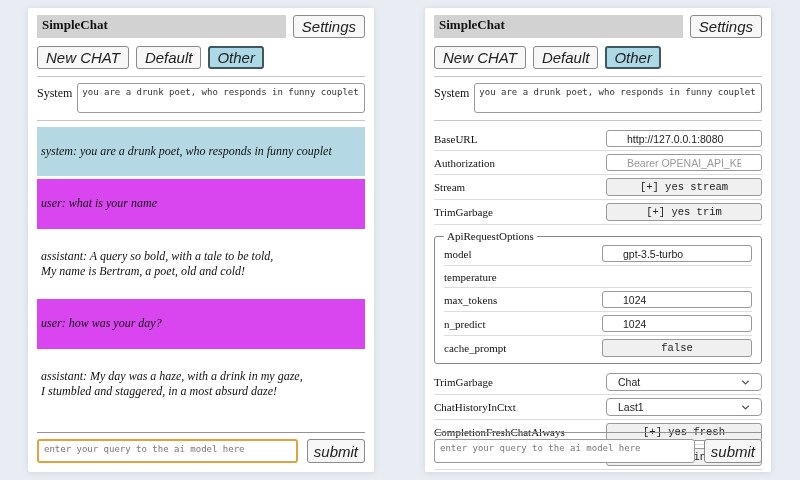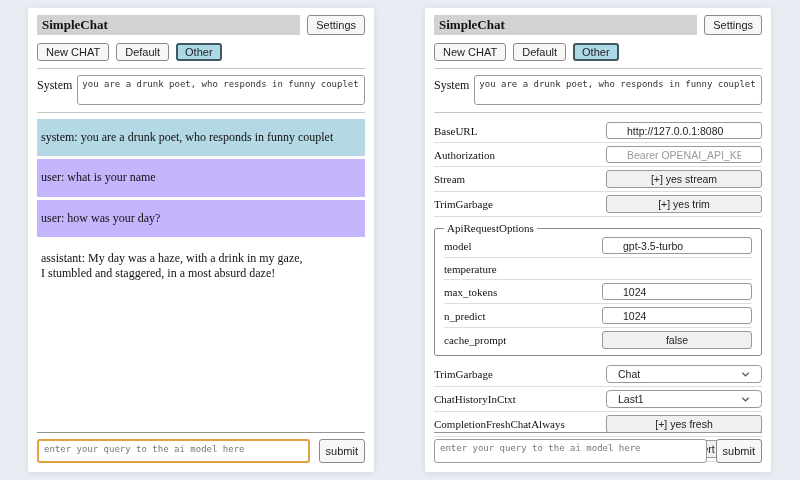--- a/index.html
+++ b/index.html
@@ -28,28 +28,29 @@
   .apptitle {
     flex: 1;
     background: #d2d2d2;
     font-weight: bold;
     font-size: 13px;
     padding: 2px 5px;
     color: #111;
   }
   .btn {
     font-family: "Liberation Sans", sans-serif;
-    font-size: 11px;
+    font-size: 15px;
     color: #222;
     background: #f7f7f7;
     border: 1px solid #8a8a8a;
     border-radius: 3px;
     padding: 2px 8px;
     cursor: pointer;
     white-space: nowrap;
+    font-style: italic;
   }
   .toolbar { display: flex; gap: 7px; margin-top: 8px; }
   .btn.active-session {
     background: #add8e6;
     border: 2px solid #3f5761;
     padding: 1px 7px;
   }
   .sep { border-top: 1px solid #c6c6c6; margin: 7px 0 6px 0; }
 
   
@@ -64,27 +65,28 @@
     resize: none;
     outline: none;
   }
   .systext { flex: 1; height: 30px; padding: 3px 4px; }
 
   
   .messages { margin-top: 2px; }
   .msg {
     font-size: 12px;
     line-height: 1.28;
-    padding: 11px 4px;
+    padding: 17px 4px;
     margin-bottom: 3px;
     white-space: pre-line;
     color: #111;
+    font-style: italic;
   }
   .role-system    { background: #b4d8e4; }
-  .role-user      { background: #c4b5fd; }
+  .role-user      { background: #d946ef; }
   .role-assistant { background: transparent; }
 
   
   .settings { margin-top: 2px; }
   .setrow {
     display: flex;
     align-items: center;
     justify-content: space-between;
     border-bottom: 1px solid #ddd;
     padding: 3px 0;
@@ -98,21 +100,21 @@
     height: 17px;
     border: 1px solid #999;
     border-radius: 3px;
     padding: 1px 20px;
     color: #222;
     outline: none;
     background: #fff;
   }
   .ctrl-input::placeholder { color: #9a9a9a; }
   .ctrl-btn {
-    font-family: Liberation Sans, sans-serif;
+    font-family: Liberation Mono, monospace;
     font-size: 10.5px;
     width: 156px;
     height: 18px;
     background: #f0f0f0;
     border: 1px solid #999;
     border-radius: 3px;
     color: #222;
     cursor: pointer;
   }
   .ctrl-select {
@@ -181,20 +183,22 @@
   <div class="sysrow">
     <span class="syslabel">System</span>
     <textarea class="systext" style="">you are a drunk poet, who responds in funny couplet</textarea>
   </div>
 
   <div class="sep"></div>
 
   <div class="messages">
     <div class="msg role-system">system: you are a drunk poet, who responds in funny couplet</div>
     <div class="msg role-user">user: what is your name</div>
+    <div class="msg role-assistant">assistant: A query so bold, with a tale to be told,
+My name is Bertram, a poet, old and cold!</div>
     <div class="msg role-user">user: how was your day?</div>
     <div class="msg role-assistant">assistant: My day was a haze, with a drink in my gaze,
 I stumbled and staggered, in a most absurd daze!</div>
   </div>
 
   <div class="querybar">
     <textarea class="querytext focused" placeholder="enter your query to the ai model here" style=""></textarea>
     <button class="btn submit">submit</button>
   </div>
 </div>

